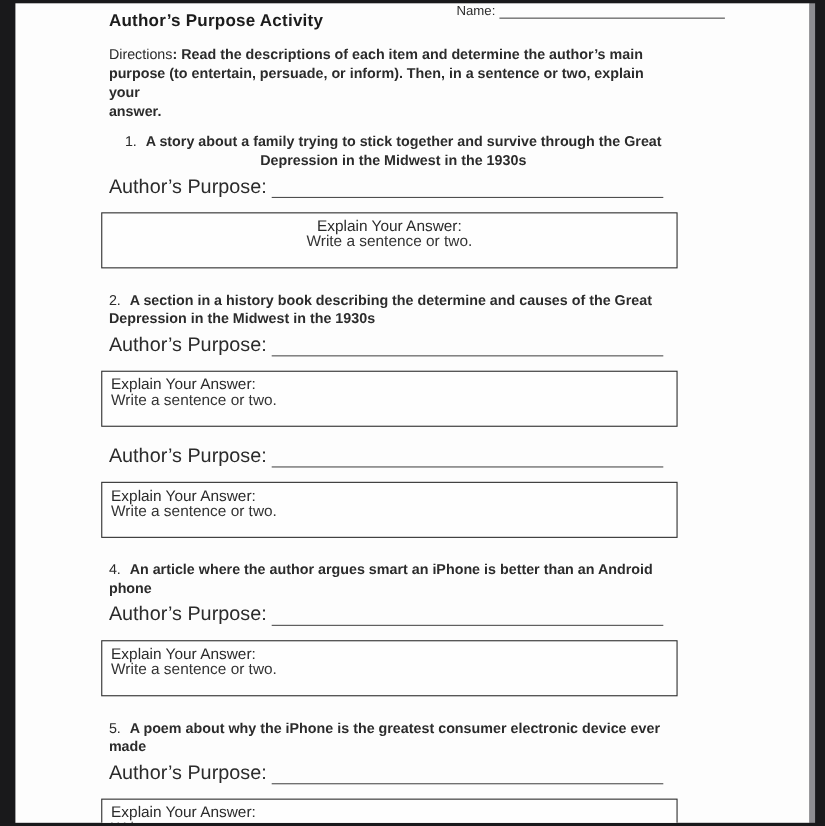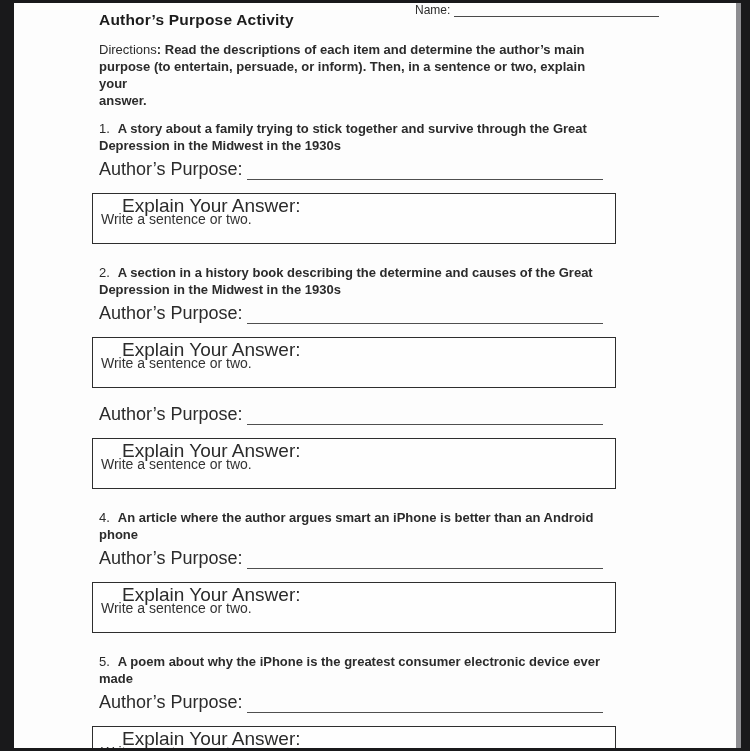--- a/index.html
+++ b/index.html
@@ -55,21 +55,21 @@
   }
   .directions {
     margin: 0;
     padding-top: 38px;
     font-size: 13px;
     line-height: 17px;
   }
   .directions .dir-label { font-weight: normal; }
   .pre { white-space: pre-line; font-weight: bold; }
   .item { margin-top: 21px; }
-  .item.first { margin-top: 12px; }
+  .item.first { margin-top: 12px; text-align: center; }
   .desc {
     margin: 0;
     font-size: 13px;
     line-height: 16.5px;
   }
   .desc .num { margin-right: 8px; }
   .purpose-row {
     display: flex;
     align-items: flex-end;
     margin-top: 10px;
@@ -87,24 +87,23 @@
   .explain-box {
     margin-top: 13px;
     margin-left: -7px;
     height: 51px;
     box-sizing: border-box;
     border: 1.5px solid #2e2e2e;
     background: #fefefe;
     padding: 3px 8px;
   }
   .explain-title {
-    font-size: 19px;
+    font-size: 14px;
     line-height: 17px;
     color: #2b2b2b;
-    margin-left: 21px;
   }
   .explain-hint {
     font-size: 14px;
     line-height: 11px;
     color: #333333;
   }
 </style>
 </head>
 <body>
 

